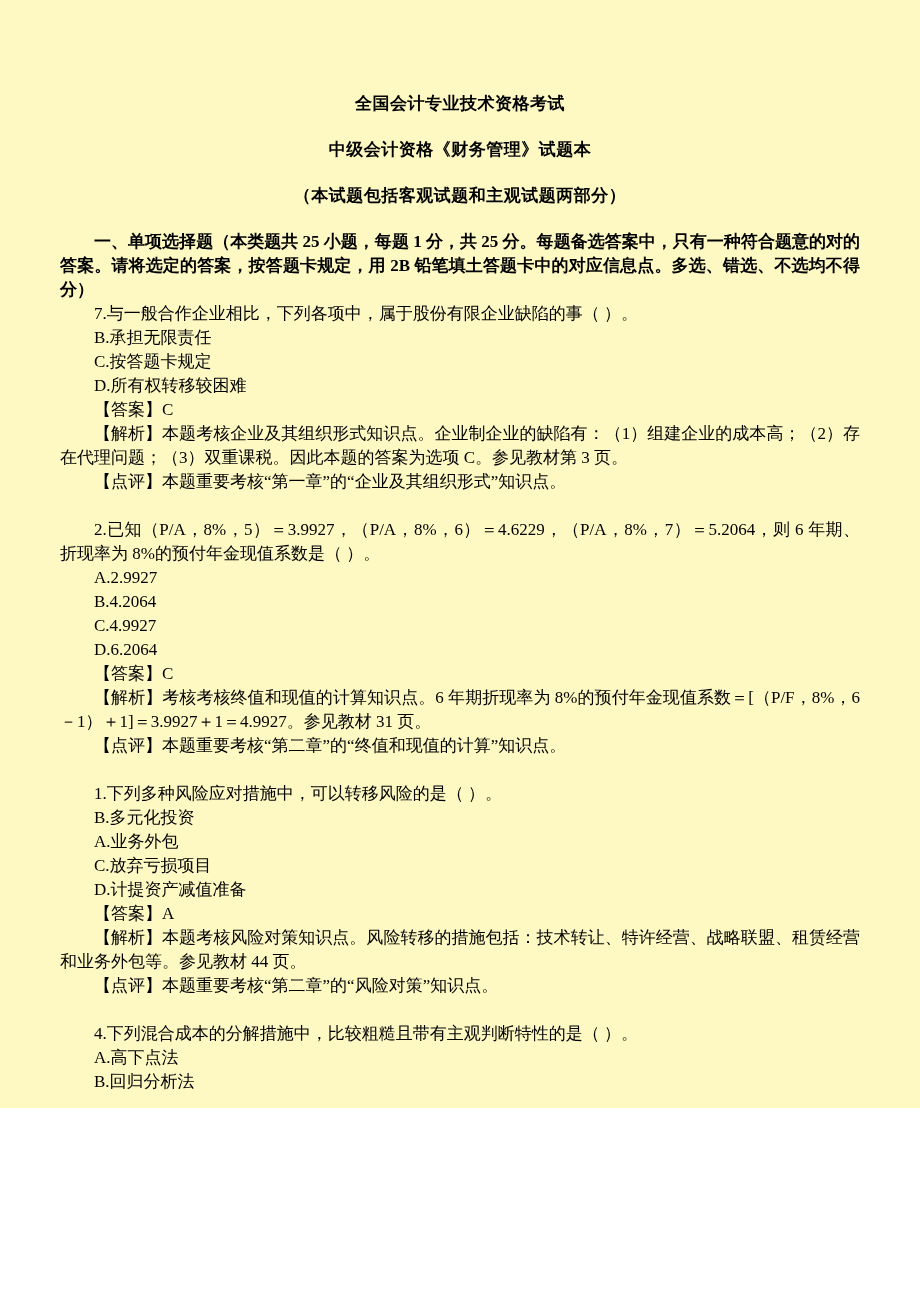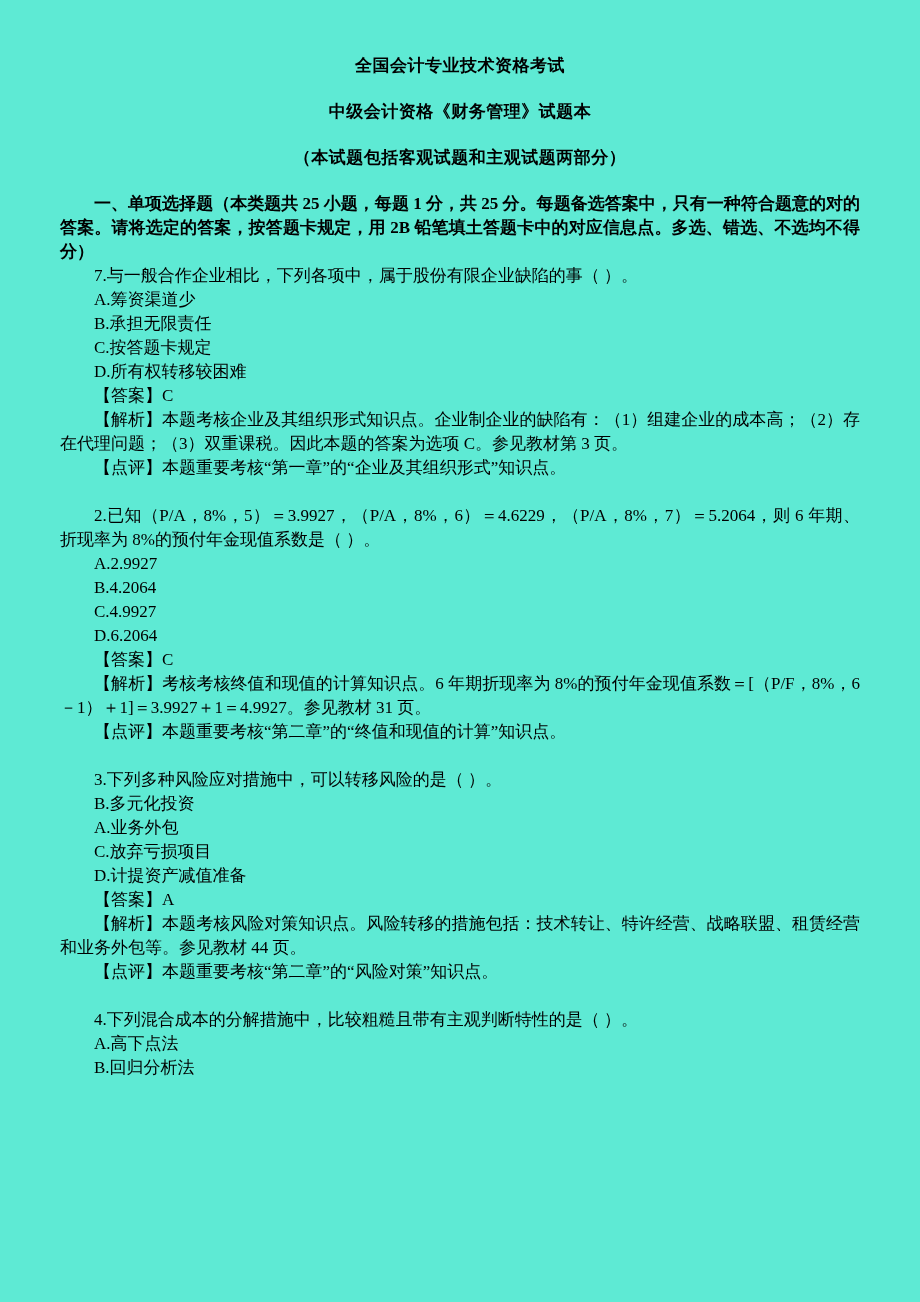--- a/index.html
+++ b/index.html
@@ -7,23 +7,23 @@
   body {
     width: 920px;
     height: 1302px;
     overflow: hidden;
     font-family: "Liberation Serif", "DejaVu Serif", serif;
     color: #000000;
     -webkit-font-smoothing: antialiased;
   }
   .page {
     width: 920px;
-    height: 1302px;
-    background: #5eead4;
-    padding: 54px 60px 0 60px;
+    height: 1108px;
+    background: #fef9c3;
+    padding: 92px 60px 0 60px;
   }
   .title {
     text-align: center;
     font-weight: bold;
     font-size: 17px;
     line-height: 24px;
     margin-bottom: 22px;
     letter-spacing: 0.5px;
   }
   .para {
@@ -42,42 +42,41 @@
 <div class="page">
 
   <p class="title">全国会计专业技术资格考试</p>
   <p class="title">中级会计资格《财务管理》试题本</p>
   <p class="title">（本试题包括客观试题和主观试题两部分）</p>
 
   <p class="para bold">一、单项选择题（本类题共 25 小题，每题 1 分，共 25 分。每题备选答案中，只有一种符合题意的对的答案。请将选定的答案，按答题卡规定，用 2B 铅笔填土答题卡中的对应信息点。多选、错选、不选均不得分）</p>
 
   <div class="qblock first">
     <p class="para">7.与一般合作企业相比，下列各项中，属于股份有限企业缺陷的事（ ）。</p>
-    <p class="para">A.筹资渠道少</p>
     <p class="para">B.承担无限责任</p>
     <p class="para">C.按答题卡规定</p>
     <p class="para">D.所有权转移较困难</p>
     <p class="para">【答案】C</p>
     <p class="para">【解析】本题考核企业及其组织形式知识点。企业制企业的缺陷有：（1）组建企业的成本高；（2）存在代理问题；（3）双重课税。因此本题的答案为选项 C。参见教材第 3 页。</p>
     <p class="para">【点评】本题重要考核“第一章”的“企业及其组织形式”知识点。</p>
   </div>
 
   <div class="qblock">
     <p class="para">2.已知（P/A，8%，5）＝3.9927，（P/A，8%，6）＝4.6229，（P/A，8%，7）＝5.2064，则 6 年期、折现率为 8%的预付年金现值系数是（  ）。</p>
     <p class="para">A.2.9927</p>
     <p class="para">B.4.2064</p>
     <p class="para">C.4.9927</p>
     <p class="para">D.6.2064</p>
     <p class="para">【答案】C</p>
     <p class="para">【解析】考核考核终值和现值的计算知识点。6 年期折现率为 8%的预付年金现值系数＝[（P/F，8%，6－1）＋1]＝3.9927＋1＝4.9927。参见教材 31 页。</p>
     <p class="para">【点评】本题重要考核“第二章”的“终值和现值的计算”知识点。</p>
   </div>
 
   <div class="qblock">
-    <p class="para">3.下列多种风险应对措施中，可以转移风险的是（  ）。</p>
+    <p class="para">1.下列多种风险应对措施中，可以转移风险的是（  ）。</p>
     <p class="para">B.多元化投资</p>
     <p class="para">A.业务外包</p>
     <p class="para">C.放弃亏损项目</p>
     <p class="para">D.计提资产减值准备</p>
     <p class="para">【答案】A</p>
     <p class="para">【解析】本题考核风险对策知识点。风险转移的措施包括：技术转让、特许经营、战略联盟、租赁经营和业务外包等。参见教材 44 页。</p>
     <p class="para">【点评】本题重要考核“第二章”的“风险对策”知识点。</p>
   </div>
 
   <div class="qblock">

